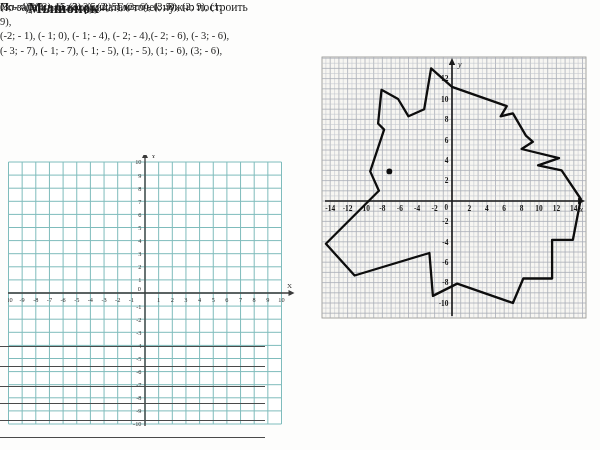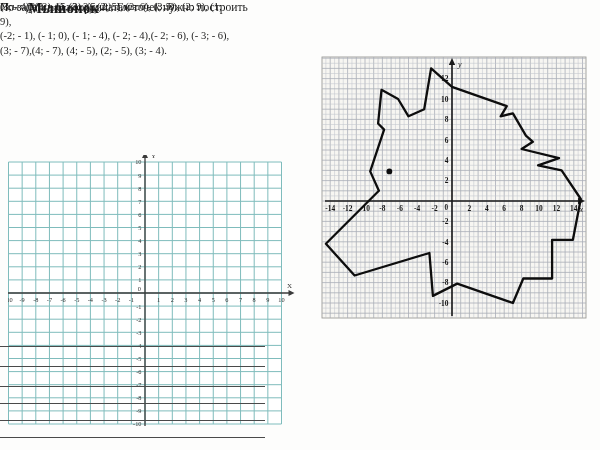--- a/index.html
+++ b/index.html
@@ -23,21 +23,21 @@
 <div class="abs panel-title" style="left:0;top:12;width:302;">
   <div>По  заданным координатам точек нужно построить</div>
 </div>
 
 <div class="abs figure-title" style="left:0;top:51;width:302;">Мышонок</div>
 
 <div class="abs coords" style="left:9;top:66;width:292;">
   <div> (3; - 4), (3; - 1), (2; 3), (2; 5), (3; 6), (3; 8), (2; 9), (1;</div>
   <div>9),</div>
   <div>(-2; - 1), (- 1; 0), (- 1; - 4), (- 2; - 4),(- 2; - 6), (- 3; - 6),</div>
-  <div>(3; - 7),(4; - 7), (4; - 5), (2; - 5), (3; - 4).</div>
+  <div> (- 3; - 7), (- 1; - 7), (- 1; - 5), (1; - 5), (1; - 6), (3; - 6),</div>
 </div>
 
 <div class="abs clipped" style="left:9;top:149;width:280;">Усы:  (2; 2), (5; 3), (5; 2),  Глаз:  (- 1; 5)</div>
 
 <svg class="abs" id="left-grid-svg" style="left:8;top:155;" width="292" height="282">
     <rect x="-0.5" y="6" width="275" height="264" fill="#ffffff"></rect>
     <line x1="0.5" y1="7" x2="0.5" y2="269" stroke="#7fbcbc" stroke-width="1"></line>
     <line x1="14.149999999999991" y1="7" x2="14.149999999999991" y2="269" stroke="#7fbcbc" stroke-width="1"></line>
     <line x1="27.799999999999997" y1="7" x2="27.799999999999997" y2="269" stroke="#7fbcbc" stroke-width="1"></line>
     <line x1="41.45" y1="7" x2="41.45" y2="269" stroke="#7fbcbc" stroke-width="1"></line>

